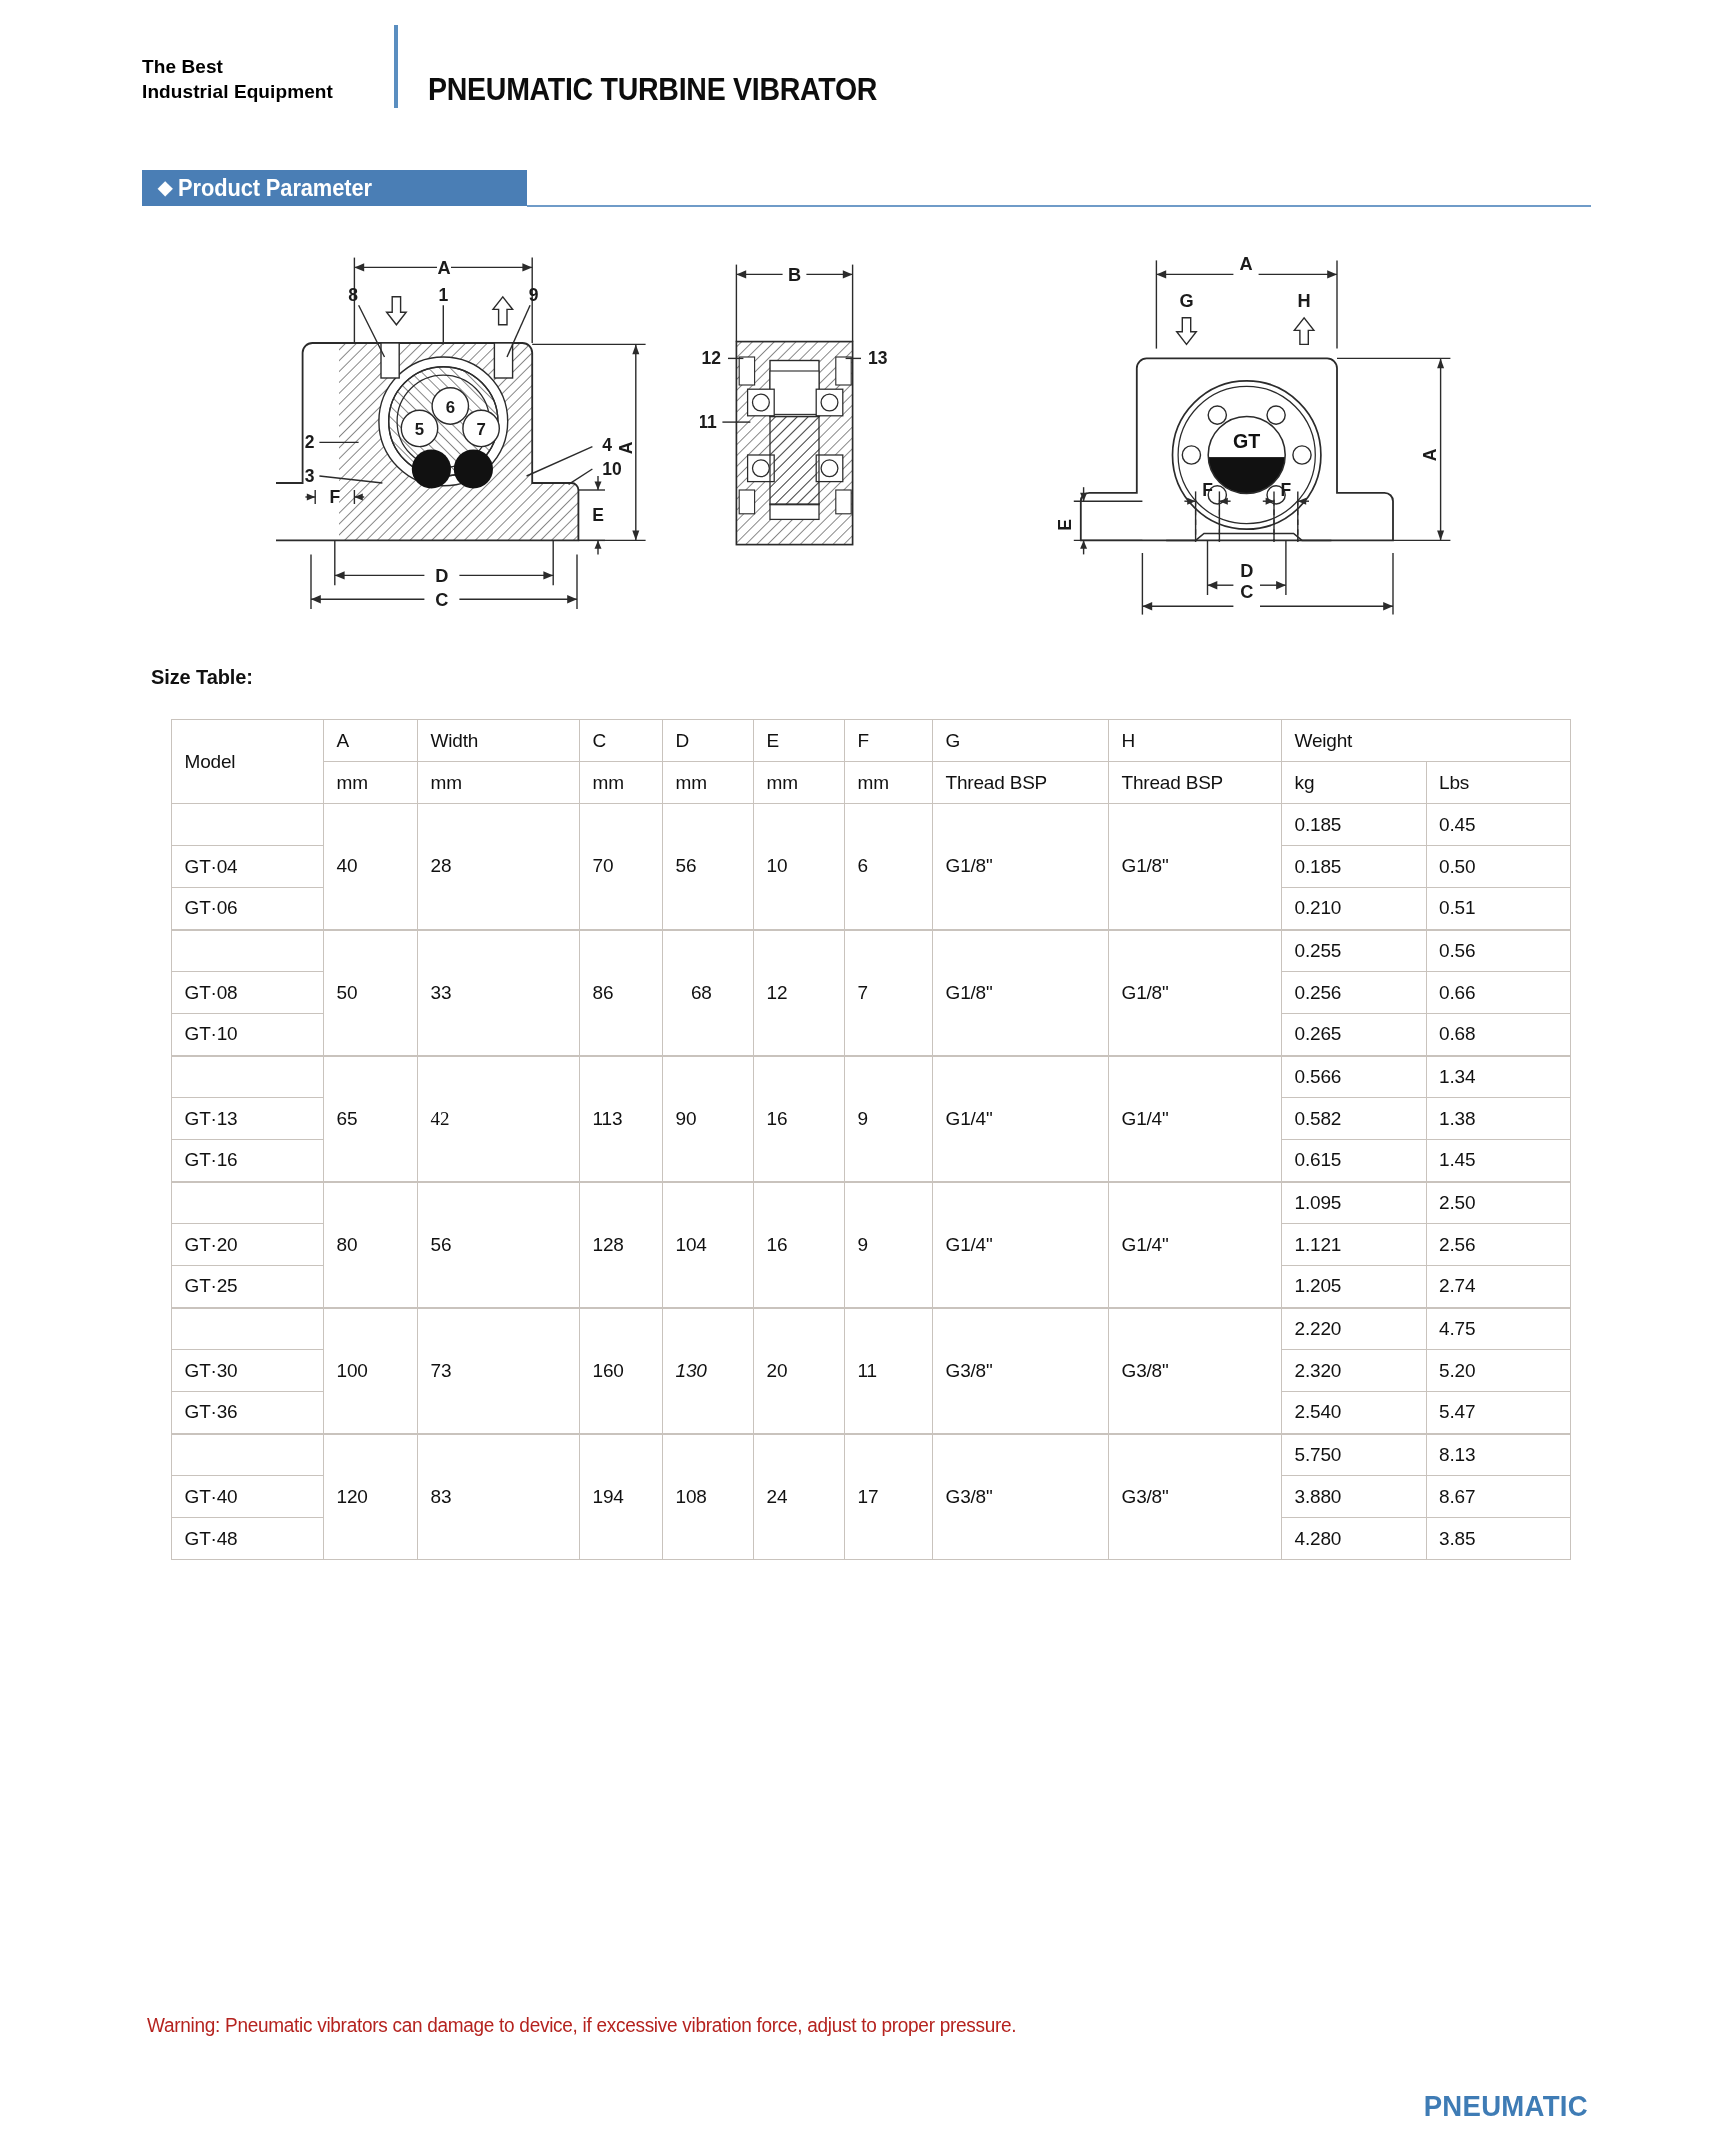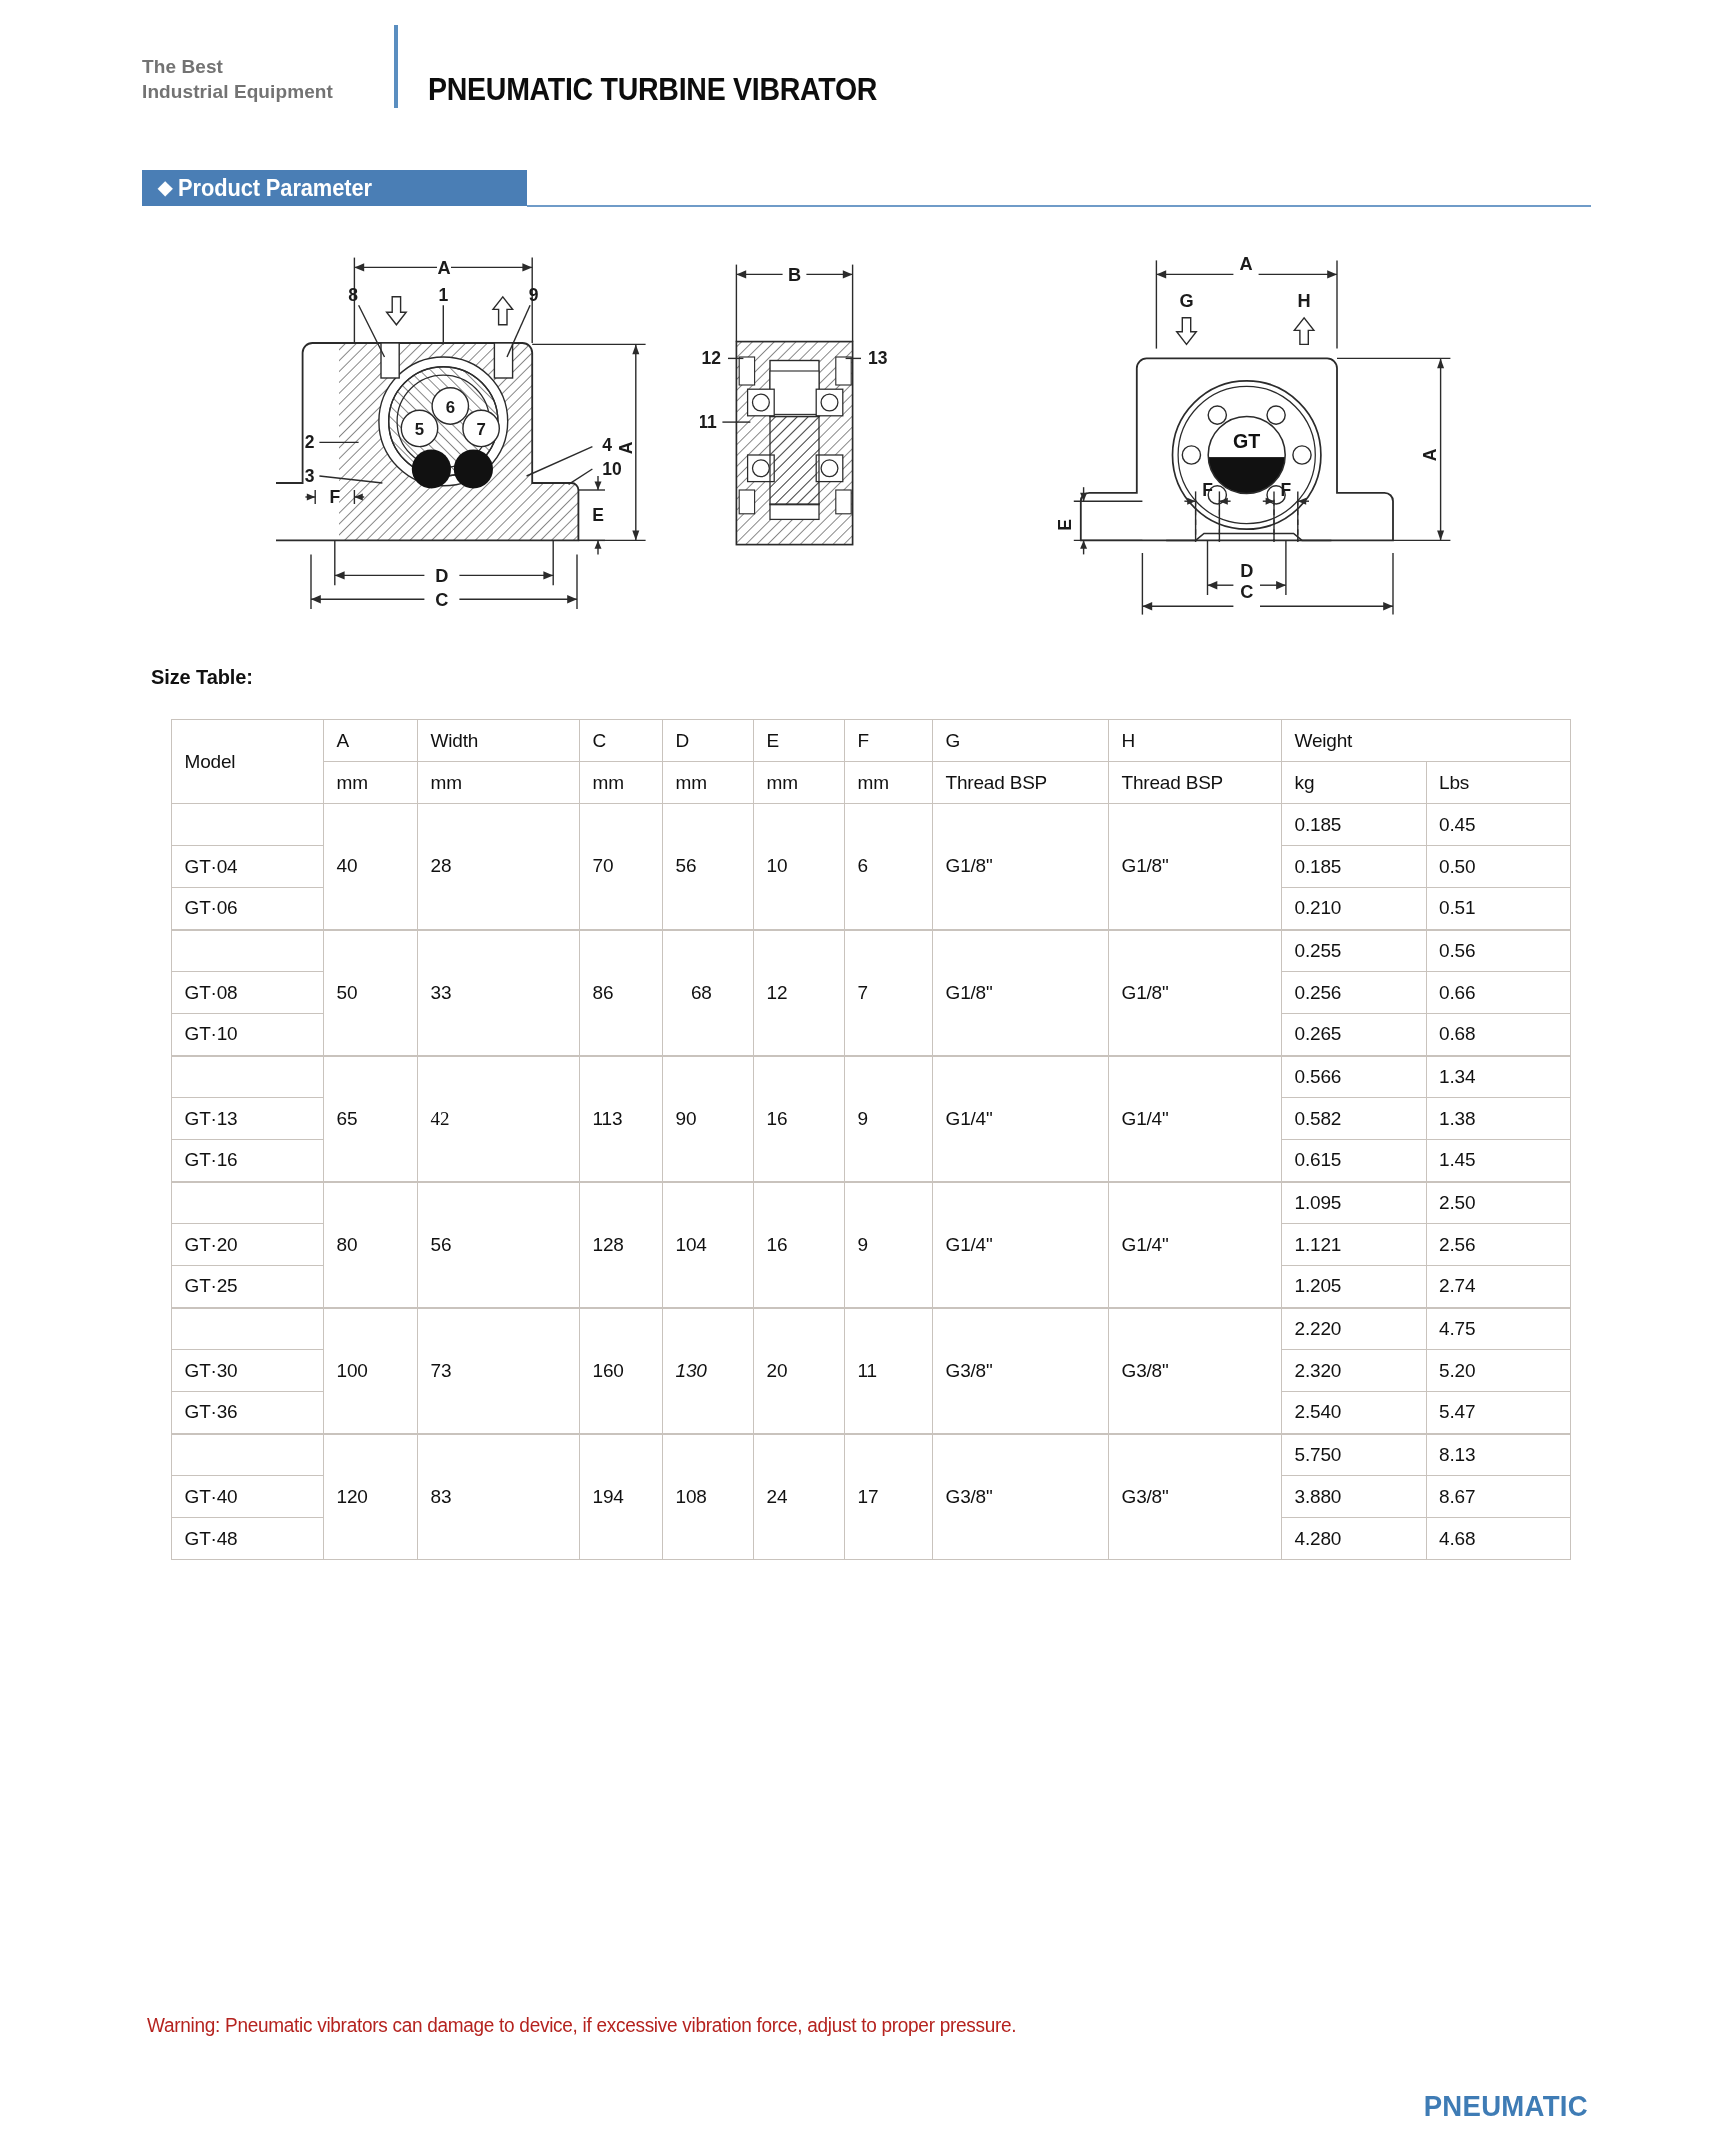--- a/index.html
+++ b/index.html
@@ -26,21 +26,21 @@
   .brand-block {
     position: absolute;
     left: 142px;
     top: 55px;
     line-height: 1.30;
   }
   .brand-line {
     font-size: 19px;
     font-weight: 600;
     letter-spacing: 0.1px;
-    color: #737373;
+    color: #000000;
     white-space: nowrap;
   }
   .header-divider {
     position: absolute;
     left: 394px;
     top: 25px;
     width: 4.2px;
     height: 83px;
     background: #5a8ec0;
   }
@@ -674,21 +674,21 @@
           <td class="c-lbs">8.13</td>
         </tr>
         <tr class="row-data">
           <td class="c-model">GT·40</td>
           <td class="c-kg">3.880</td>
           <td class="c-lbs">8.67</td>
         </tr>
         <tr class="row-data">
           <td class="c-model">GT·48</td>
           <td class="c-kg">4.280</td>
-          <td class="c-lbs">4.68</td>
+          <td class="c-lbs">3.85</td>
         </tr>
       </tbody>
   </table>
 </div>
 
 <div class="warning-text">Warning: Pneumatic vibrators can damage to device, if excessive vibration force, adjust to proper pressure.</div>
 
 <div class="footer-brand">PNEUMATIC</div>
 
 

